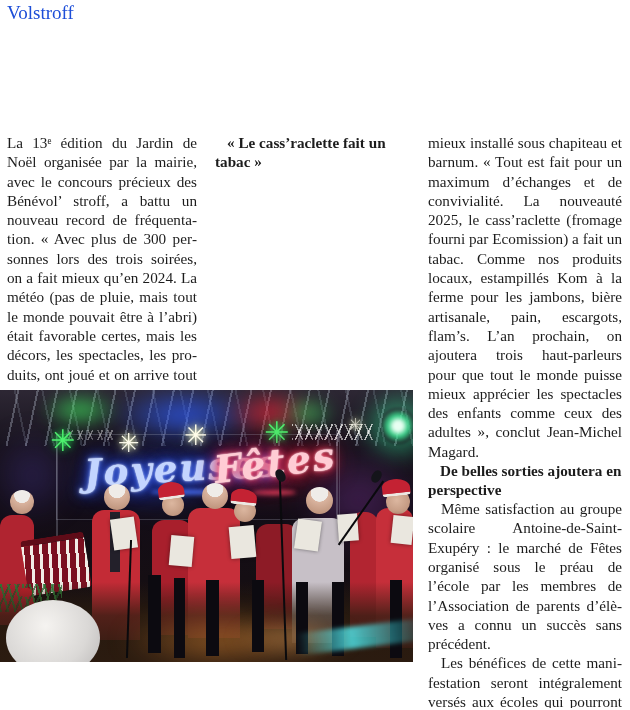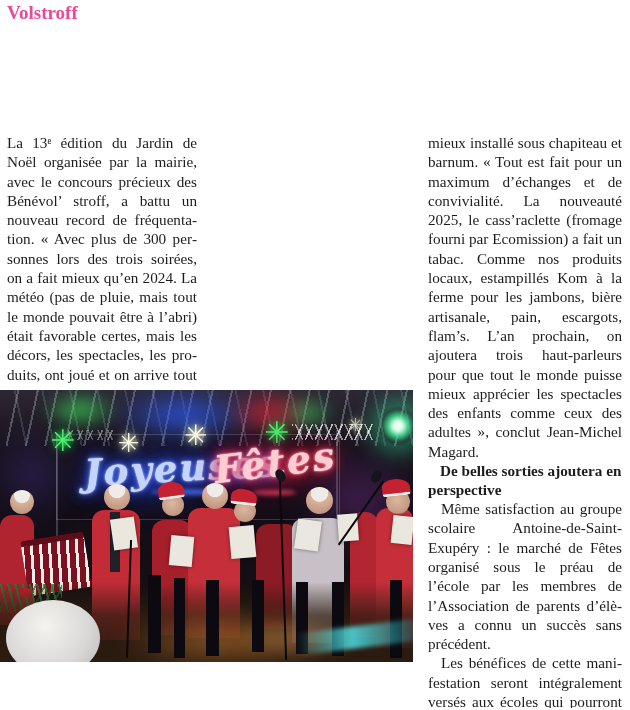--- a/index.html
+++ b/index.html
@@ -1,18 +1,18 @@
 <!DOCTYPE html>
 <html lang="fr"><head>
 <meta charset="utf-8">
 <style>
   html,body{margin:0;padding:0;background:#fff;}
   .page{position:relative;width:630px;height:710px;background:#ffffff;overflow:hidden;
         font-family:"Liberation Serif","DejaVu Serif",serif;}
-  .kicker{position:absolute;left:7px;top:2px;font-size:19px;font-weight:700;color:#ec4899;}
+  .kicker{position:absolute;left:7px;top:2px;font-size:19px;font-weight:400;color:#1d4ed8;}
   .headline{position:absolute;left:5px;top:24px;margin:0;width:620px;
             font-size:41px;line-height:44px;font-weight:700;color:#161616;
             letter-spacing:-0.6px;white-space:pre-line;}
   .col{position:absolute;top:133px;text-align:justify;font-size:15.2px;line-height:19.3px;
        color:#1c1c1c;hyphens:manual;}
   .col p{margin:0;}
   .col1{left:7px;width:190px;height:254px;overflow:hidden;}
   .col2{left:215px;width:192px;height:256px;overflow:hidden;}
   .col3{left:428px;width:194px;height:575px;overflow:hidden;}
   .para.indent{text-indent:13px;}
@@ -97,20 +97,21 @@
 
 <div class="page">
 
   <div class="kicker">Volstroff</div>
 
   <div class="col col1">
     <p class="para">La 13ᵉ édition du Jardin de No­ël organisée par la mairie, avec le concours précieux des Bénévol’ stroff, a battu un nouveau record de fréquenta­tion. « Avec plus de 300 per­sonnes lors des trois soirées, on a fait mieux qu’en 2024. La météo (pas de pluie, mais tout le monde pouvait être à l’abri) était favorable certes, mais les décors, les spectacles, les pro­duits, ont joué et on arrive tout doucement à la formule</p>
   </div>
 
   <div class="col col2">
+    <p class="subhead">« Le cass’raclette fait un tabac »</p>
   </div>
 
   <div class="col col3">
     <p class="para">mieux installé sous chapiteau et barnum. « Tout est fait pour un maximum d’échanges et de convivialité. La nouveauté 2025, le cass’raclette (fromage fourni par Ecomission) a fait un tabac. Comme nos pro­duits locaux, estampillés Kom à la ferme pour les jambons, bière artisanale, pain, escar­gots, flam’s. L’an prochain, on ajoutera trois haut-parleurs pour que tout le monde puisse mieux apprécier les specta­cles des enfants comme ceux des adultes », conclut Jean-Mi­chel Magard.</p>
     <p class="subhead">De belles sorties ajoutera en perspective</p>
     <p class="para indent">Même satisfaction au grou­pe scolaire Antoine-de-Saint-Exupéry : le marché de Fêtes organisé sous le préau de l’école par les membres de l’Association de parents d’élè­ves a connu un succès sans précédent.</p>
     <p class="para indent">Les bénéfices de cette mani­festation seront intégrale­ment versés aux écoles qui pourront financer de belles sorties ou manifestations pé­dagogiques diverses en 2026.,</p>
   </div>
 
   <div class="photo">

